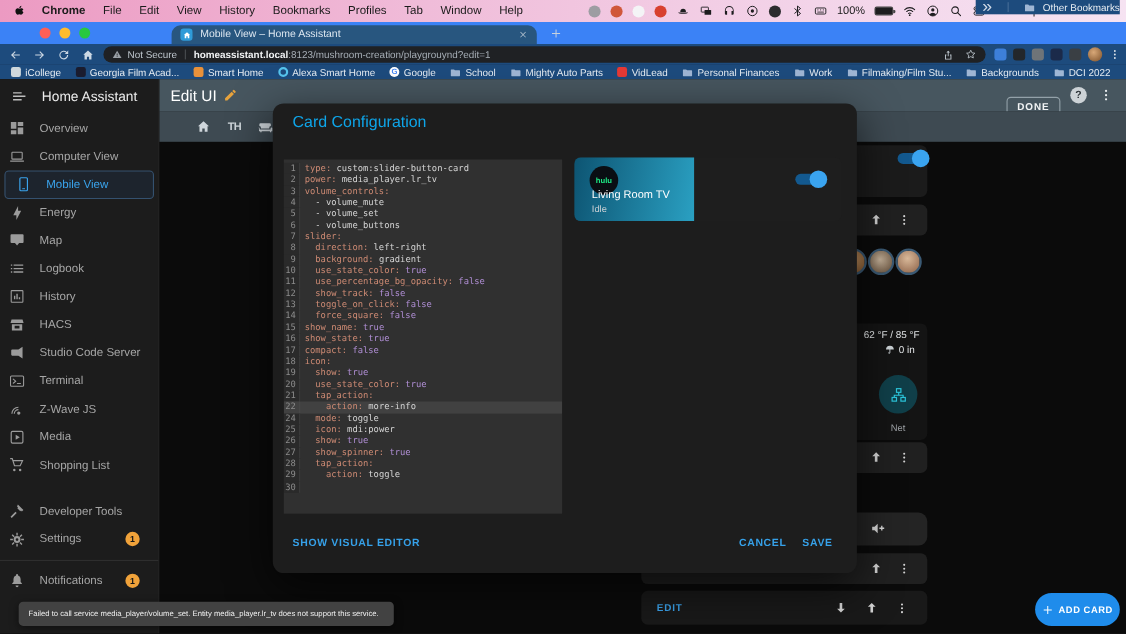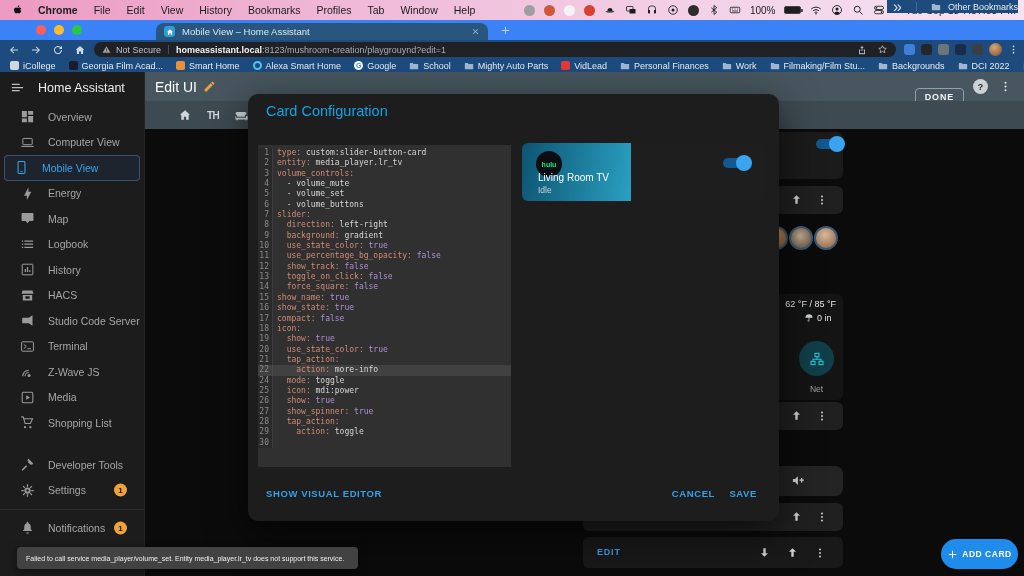--- a/index.html
+++ b/index.html
@@ -5,21 +5,21 @@
 *{margin:0;padding:0;box-sizing:border-box}
 body{background:#222;font-family:"Liberation Sans",sans-serif}
 #screen{position:relative;width:1024px;height:576px;overflow:hidden;background:#0b0b0b;margin:0 auto}
 .ic,.js-icon{display:inline-flex;align-items:center;justify-content:center}
 .js-icon svg,.ic svg{width:100%;height:100%;display:block}
 
 #menubar{position:absolute;left:0;top:0;width:1024px;height:20px;background:linear-gradient(90deg,#ec9ac2 0%,#f0bcd9 38%,#f3d4e9 72%,#f6e3f2 100%);display:flex;align-items:center;font-size:10.5px;color:#1b1b1b}
 #apple-icon{width:12px;height:12px;margin-left:12px;color:#111}
 #mb-left{display:flex;gap:16px;margin-left:14px}
 #mb-left .mb-item:first-child{font-weight:bold}
-#mb-right{position:absolute;right:8px;display:flex;align-items:center;gap:20px}
+#mb-right{position:absolute;right:8px;display:flex;align-items:center;gap:9px}
 #mb-icons{display:flex;align-items:center;gap:9px}
 .mb-dot{width:11px;height:11px;border-radius:50%}
 .mb-sicon{width:12px;height:12px;color:#1d1d1f}
 .mb-batt{width:17px;height:8px;border:1px solid #444;border-radius:2px;position:relative;background:#1d1d1f}
 .mb-batt::after{content:"";position:absolute;right:-3px;top:2px;width:2px;height:3px;background:#444;border-radius:0 1px 1px 0}
 #mb-clock{white-space:nowrap}
 
 #tabbar{position:absolute;left:0;top:20px;width:1024px;height:20px;background:#3b82f6}
 .tl{position:absolute;top:5px;width:10px;height:10px;border-radius:50%}
 #tab{position:absolute;left:156px;top:3px;width:332px;height:17px;background:#28567f;border-radius:8px 8px 0 0;display:flex;align-items:center;padding:0 8px}
@@ -49,21 +49,21 @@
 .bm-item{display:flex;align-items:center;gap:4px;white-space:nowrap}
 .bm-folder{width:10px;height:10px;color:#9fb6d4}
 .bm-fav{width:9px;height:9px;border-radius:2px;display:flex;align-items:center;justify-content:center}
 #bm-right{position:absolute;right:6px;top:0;height:13px;display:flex;align-items:center;gap:7px;background:#1d4b7d;padding-left:6px}
 #bm-right .vsep{background:#466d97}
 
 #sidebar{position:absolute;left:0;top:72px;width:145px;height:504px;background:#1c1c1c;border-right:1px solid #252525}
 #sb-menu{position:absolute;left:10px;top:8px;width:15px;height:15px;color:#bdbdbd}
 #sb-title{position:absolute;left:38px;top:9px;font-size:12.5px;color:#ececec}
 #sb-items{position:absolute;left:0;top:32px;right:0}
-.sb-item{position:relative;height:25.5px;display:flex;align-items:center;padding-left:20px;gap:13px;color:#a6a6a6;font-size:10.5px}
+.sb-item{position:relative;height:25.5px;display:flex;align-items:center;padding-left:8px;gap:13px;color:#a6a6a6;font-size:10.5px}
 .sb-item .ic{width:15px;height:15px;color:#9b9b9b;flex:0 0 15px}
 .sb-item.sel{color:#3aa3ec;background:rgba(54,143,255,.08);border:1px solid rgba(97,165,236,.35);border-radius:4px;margin:0 4px;padding-left:9px}
 .sb-item.sel .ic{color:#3aa3ec}
 #sb-footer{position:absolute;left:0;top:380px;right:0}
 .sb-div{height:1px;background:#2e2e2e;margin:6px 0 0}
 .sb-item.notif{margin-top:5px}
 .badge{position:absolute;left:114px;top:50%;transform:translateY(-50%);width:13px;height:13px;border-radius:50%;background:#f0a23a;color:#161616;font-size:8px;font-weight:bold;display:flex;align-items:center;justify-content:center}
 
 #ha-header{position:absolute;left:145px;top:72px;width:879px;height:29px;background:#47565f}
 #edit-ui{position:absolute;left:10px;top:7px;font-size:14px;color:#fff}
@@ -701,21 +701,21 @@
           <path fill="currentColor" d="M11 4h2v7h7v2h-7v7h-2v-7H4v-2h7z"></path>
         </svg>
       </span>
     <span class="lbl">ADD CARD</span>
   </div>
 
   <div id="dialog">
     <div id="dlg-title">Card Configuration</div>
     <div id="editor">
         <div class="cline"><span class="ln">1</span><span class="ct"><span class="tk-key">type:</span><span class="tk-val"> custom:slider-button-card</span></span></div>
-        <div class="cline"><span class="ln">2</span><span class="ct"><span class="tk-key">entity:</span><span class="tk-val"> media_player.lr_tv</span></span></div>
+        <div class="cline"><span class="ln">2</span><span class="ct"><span class="tk-key">power:</span><span class="tk-val"> media_player.lr_tv</span></span></div>
         <div class="cline"><span class="ln">3</span><span class="ct"><span class="tk-key">volume_controls:</span></span></div>
         <div class="cline"><span class="ln">4</span><span class="ct"><span class="tk-val">  - volume_mute</span></span></div>
         <div class="cline"><span class="ln">5</span><span class="ct"><span class="tk-val">  - volume_set</span></span></div>
         <div class="cline"><span class="ln">6</span><span class="ct"><span class="tk-val">  - volume_buttons</span></span></div>
         <div class="cline"><span class="ln">7</span><span class="ct"><span class="tk-key">slider:</span></span></div>
         <div class="cline"><span class="ln">8</span><span class="ct"><span class="tk-key">  direction:</span><span class="tk-val"> left-right</span></span></div>
         <div class="cline"><span class="ln">9</span><span class="ct"><span class="tk-key">  background:</span><span class="tk-val"> gradient</span></span></div>
         <div class="cline"><span class="ln">10</span><span class="ct"><span class="tk-key">  use_state_color:</span><span class="tk-bool"> true</span></span></div>
         <div class="cline"><span class="ln">11</span><span class="ct"><span class="tk-key">  use_percentage_bg_opacity:</span><span class="tk-bool"> false</span></span></div>
         <div class="cline"><span class="ln">12</span><span class="ct"><span class="tk-key">  show_track:</span><span class="tk-bool"> false</span></span></div>

